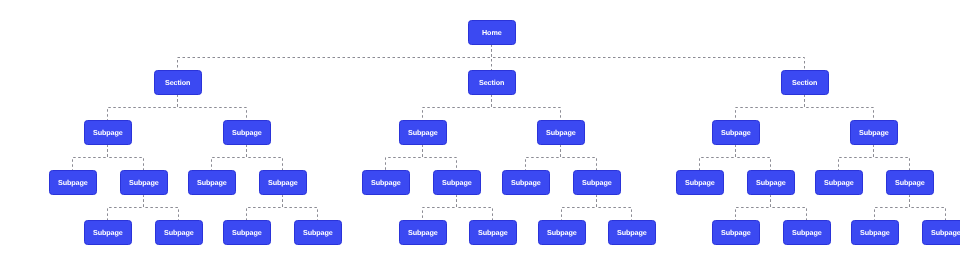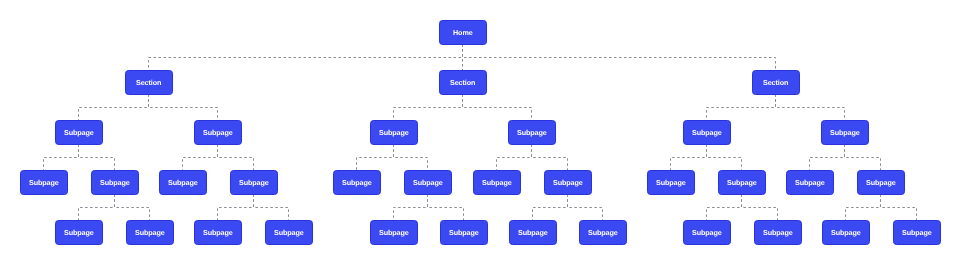--- a/index.html
+++ b/index.html
@@ -2,21 +2,21 @@
 <html><head>
 <meta charset="utf-8">
 <style>
   html, body { margin:0; padding:0; }
   body {
     width:960px; height:265px; background:#ffffff; overflow:hidden;
     font-family:"Liberation Sans", sans-serif;
     -webkit-font-smoothing:antialiased;
     text-rendering:geometricPrecision;
   }
-  #sitemap { position:relative; width:859px; height:265px; background:#ffffff; }
+  #sitemap { position:relative; width:859px; height:265px; background:#ffffff;margin-left:29px; }
   #edge-layer { position:absolute; left:0; top:0; width:960px; height:265px; overflow:visible; }
   .node {
     position:absolute; box-sizing:border-box;
     display:flex; align-items:center; justify-content:center;
     color:#ffffff;
     white-space:nowrap; line-height:1;
     font-size:7.2px; font-weight:700; letter-spacing:-0.1px;
   }
   .node-label { display:block; transform:translateY(0.2px); will-change:transform; }
 </style>

